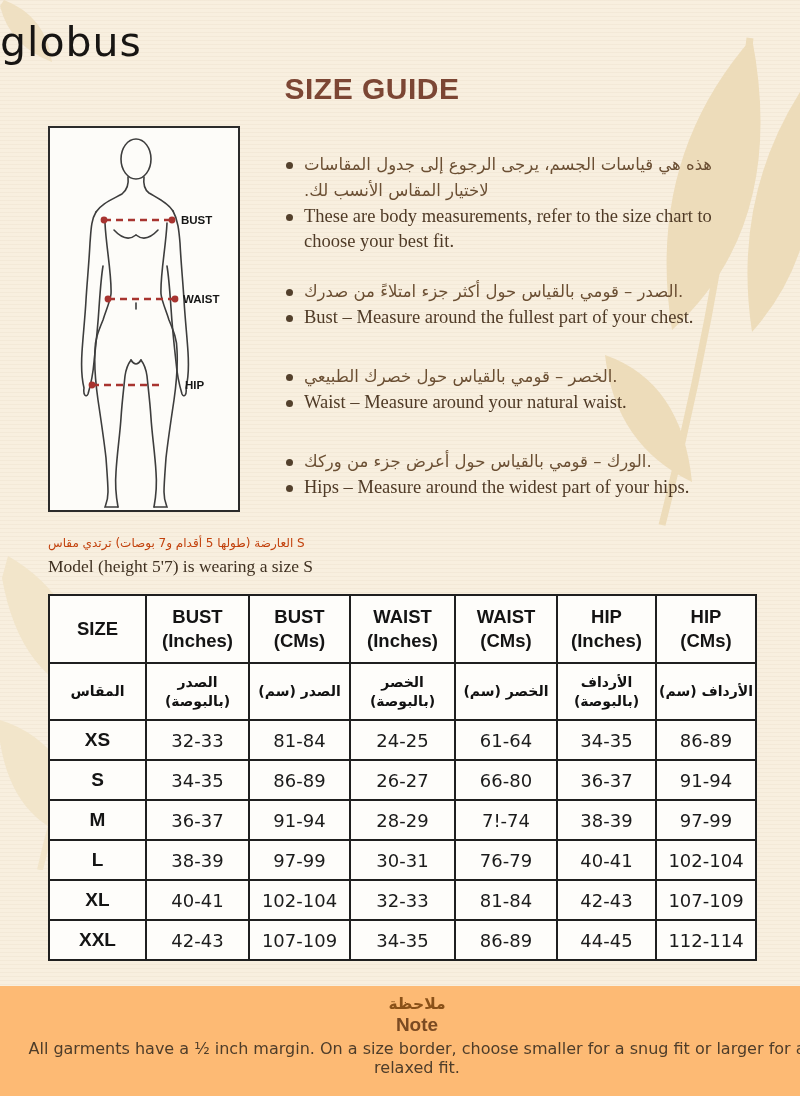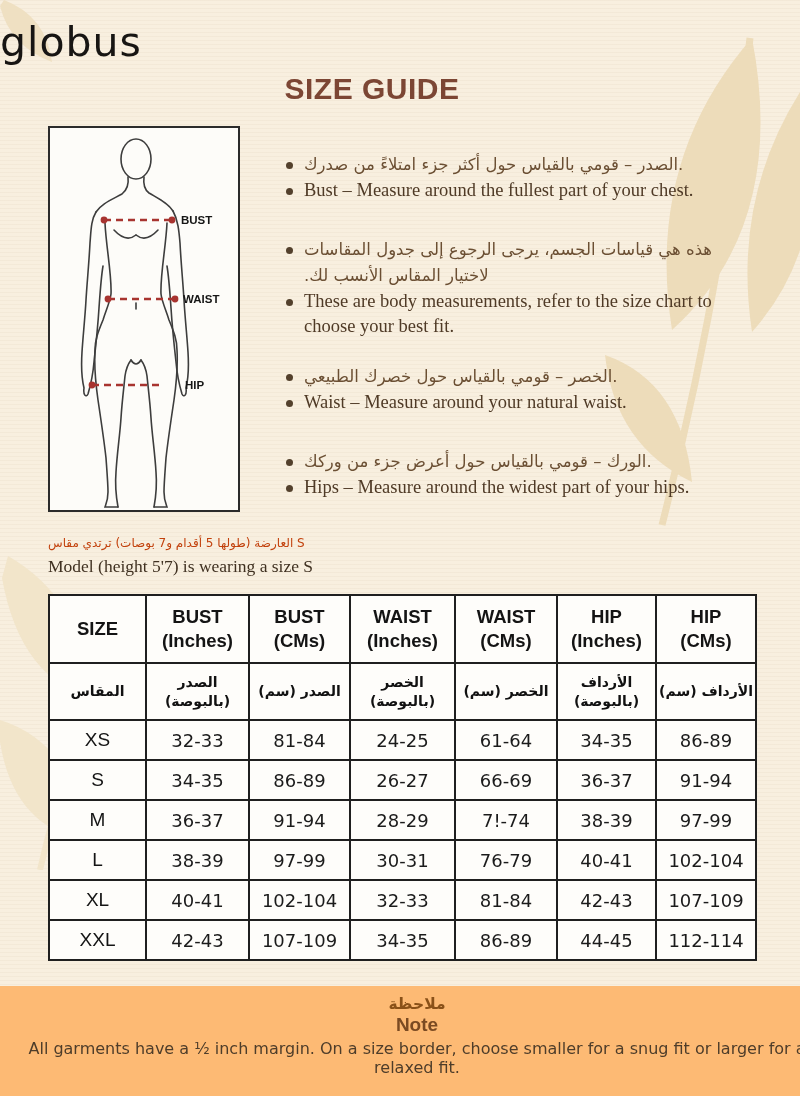--- a/index.html
+++ b/index.html
@@ -37,21 +37,21 @@
   table.sizes{position:absolute;left:48px;top:594px;width:707px;border-collapse:collapse;
               table-layout:fixed;background:#fefdfa;}
   table.sizes td{border:2px solid #1f1f1f;text-align:center;vertical-align:middle;padding:0;overflow:hidden;}
   tr.hen{height:68px;}
   tr.har{height:57px;margin-top:39px;}
   tr.dr{height:40px;}
   td.hen{font-family:"Liberation Sans",sans-serif;font-weight:700;font-size:18.5px;
          line-height:1.28;color:#141414;}
   td.har{font-family:"DejaVu Sans",sans-serif;font-weight:700;font-size:14px;
          line-height:1.35;color:#111;direction:rtl;}
-  td.sz{font-family:"Liberation Sans",sans-serif;font-weight:400;font-size:19px;color:#141414;}
+  td.sz{font-family:"Liberation Sans",sans-serif;font-weight:700;font-size:19px;color:#141414;}
   td.val{font-family:"DejaVu Sans",sans-serif;font-weight:400;font-size:18px;color:#1b1b1b;}
   
   .note{position:absolute;left:0;top:986px;width:800px;height:110px;background:#fdba74;
         text-align:center;padding-left:17px;}
   .note .t-ar{margin-top:9px;font-family:"DejaVu Sans",sans-serif;font-weight:700;
               font-size:15.5px;color:#8a5118;direction:rtl;}
   .note .t-en{margin-top:1px;font-family:"Liberation Sans",sans-serif;font-weight:700;
               font-size:19px;color:#7a4a22;}
   .note .b-ar{margin-top:5px;font-family:"DejaVu Sans",sans-serif;font-size:13.5px;
               color:#5c4427;direction:rtl;}
@@ -116,38 +116,38 @@
     </g>
     <g font-family="Liberation Sans, sans-serif" font-size="11.5" font-weight="700" fill="#161616">
       <text x="131" y="96">BUST</text>
       <text x="133" y="175">WAIST</text>
       <text x="135" y="261">HIP</text>
     </g>
   </svg>
 </div>
 
 <div class="bullets">
+  <div class="bgroup">
+    <div class="bline">
+        <span class="bdot"></span>
+      <div class="btxt ar">هذه هي قياسات الجسم، يرجى الرجوع إلى جدول المقاسات لاختيار المقاس الأنسب لك.</div>
+      </div>
+    <div class="bline">
+        <span class="bdot"></span>
+      <div class="btxt en">These are body measurements, refer to the size chart to choose your best fit.</div>
+      </div>
+  </div>
   <div class="bgroup gap">
     <div class="bline">
         <span class="bdot"></span>
       <div class="btxt ar">.الصدر – قومي بالقياس حول أكثر جزء امتلاءً من صدرك</div>
       </div>
     <div class="bline">
         <span class="bdot"></span>
       <div class="btxt en">Bust – Measure around the fullest part of your chest.</div>
-      </div>
-  </div>
-  <div class="bgroup">
-    <div class="bline">
-        <span class="bdot"></span>
-      <div class="btxt ar">هذه هي قياسات الجسم، يرجى الرجوع إلى جدول المقاسات لاختيار المقاس الأنسب لك.</div>
-      </div>
-    <div class="bline">
-        <span class="bdot"></span>
-      <div class="btxt en">These are body measurements, refer to the size chart to choose your best fit.</div>
       </div>
   </div>
   <div class="bgroup gap">
     <div class="bline">
         <span class="bdot"></span>
       <div class="btxt ar">.الخصر – قومي بالقياس حول خصرك الطبيعي</div>
       </div>
     <div class="bline">
         <span class="bdot"></span>
       <div class="btxt en">Waist – Measure around your natural waist.</div>
@@ -243,21 +243,21 @@
     <td class="val">24-25</td>
     <td class="val">61-64</td>
     <td class="val">34-35</td>
     <td class="val">86-89</td>
   </tr>
   <tr class="dr">
     <td class="sz">S</td>
     <td class="val">34-35</td>
     <td class="val">86-89</td>
     <td class="val">26-27</td>
-    <td class="val">66-69</td>
+    <td class="val">66-80</td>
     <td class="val">36-37</td>
     <td class="val">91-94</td>
   </tr>
   <tr class="dr">
     <td class="sz">M</td>
     <td class="val">36-37</td>
     <td class="val">91-94</td>
     <td class="val">28-29</td>
     <td class="val">7!-74</td>
     <td class="val">38-39</td>

